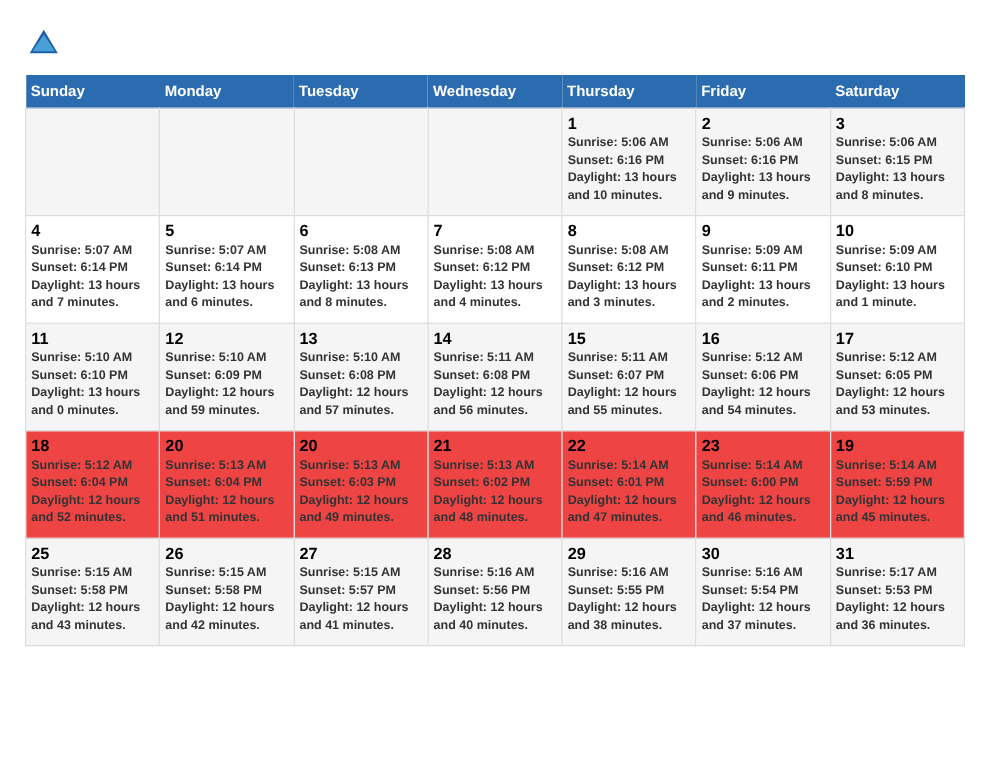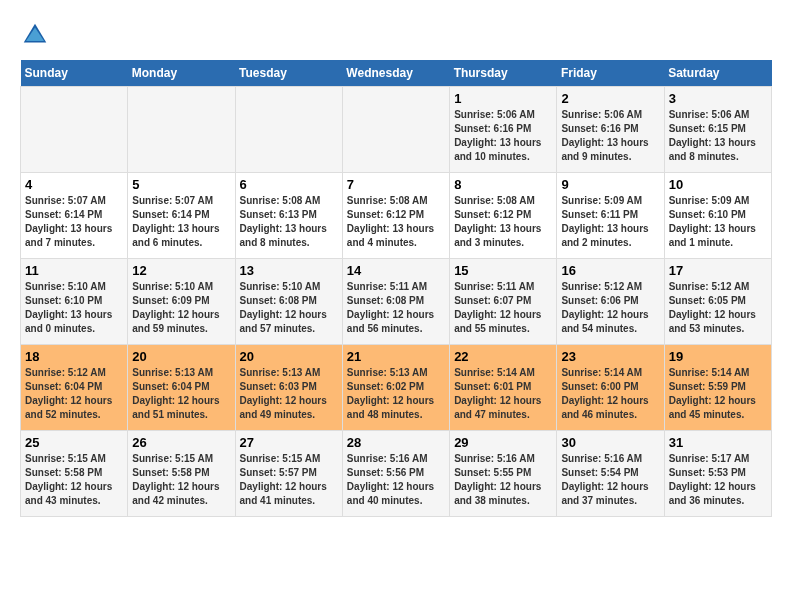--- a/index.html
+++ b/index.html
@@ -284,21 +284,21 @@
         <td>
           <span class="day-num">17</span>
           <div class="cell-content">
             <div>Sunrise: 5:12 AM</div>
             <div>Sunset: 6:05 PM</div>
             <div>Daylight: 12 hours</div>
             <div>and 53 minutes.</div>
           </div>
         </td>
       </tr>
-      <tr style="background: #fdba74;">
+      <tr style="background: #ef4444;">
         <td>
           <span class="day-num">18</span>
           <div class="cell-content">
             <div>Sunrise: 5:12 AM</div>
             <div>Sunset: 6:04 PM</div>
             <div>Daylight: 12 hours</div>
             <div>and 52 minutes.</div>
           </div>
         </td>
         <td>

